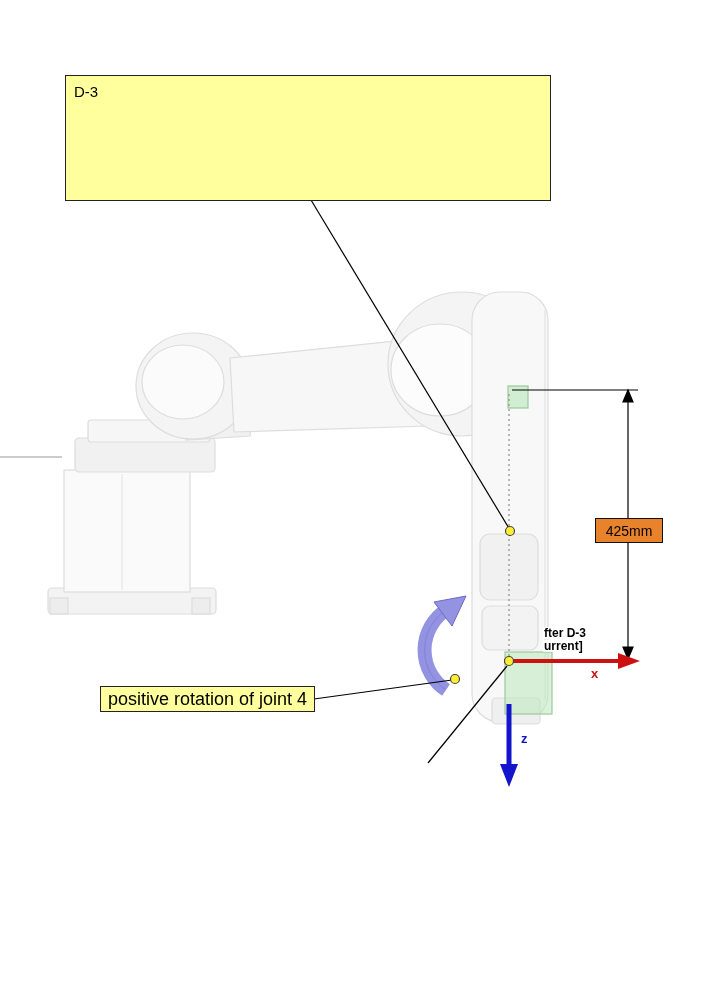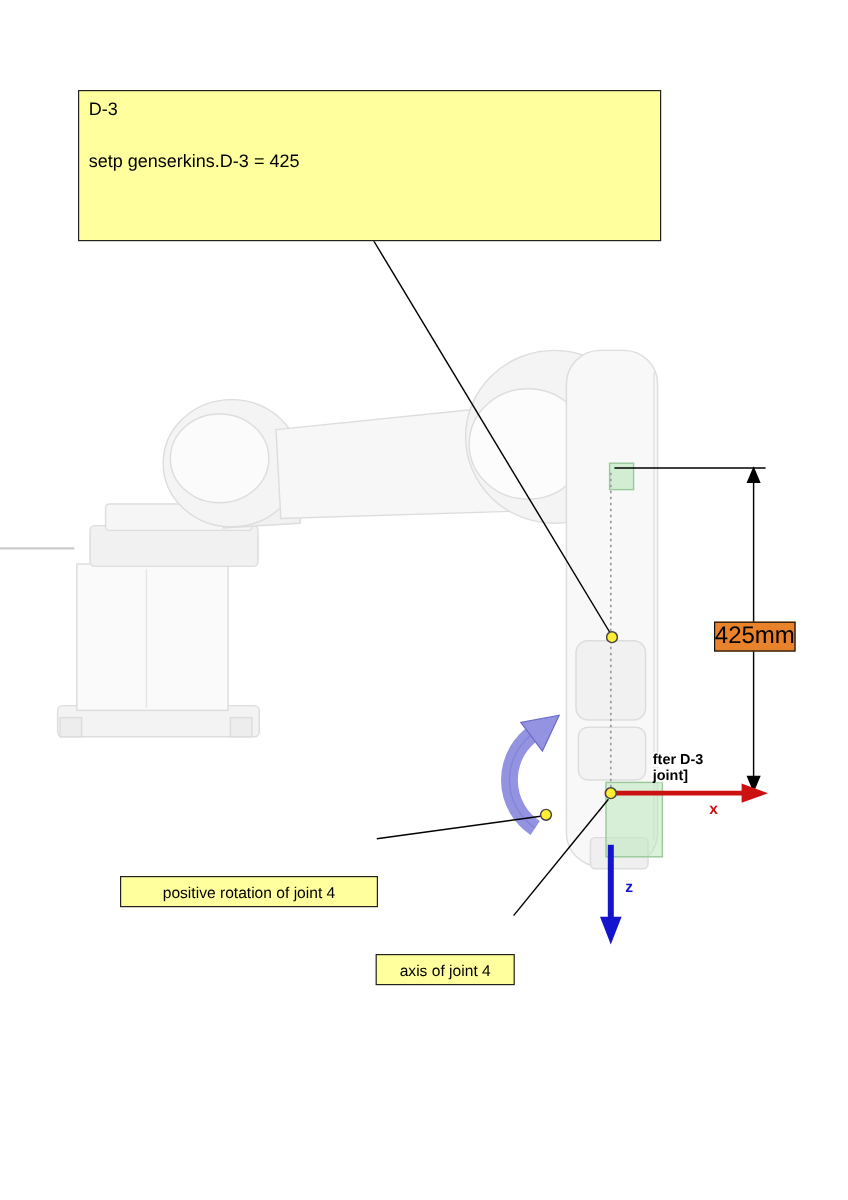--- a/index.html
+++ b/index.html
@@ -6,28 +6,28 @@
   #stage{
     position:relative;width:707px;height:1000px;background:#ffffff;overflow:hidden;
     font-family:"Liberation Sans", sans-serif;color:#000;
   }
   #gfx{position:absolute;left:0;top:0;width:707px;height:1000px;z-index:1;}
   .callout{
     position:absolute;z-index:3;background:#ffff9e;border:1px solid #222;
     font-size:15px;line-height:19px;color:#000;box-sizing:border-box;
   }
   .callout.big{left:65px;top:75px;width:486px;height:126px;padding:6px 8px;}
-  .callout.small{display:flex;align-items:center;justify-content:center;font-size:13px;margin-top:44px;}
+  .callout.small{display:flex;align-items:center;justify-content:center;font-size:18px;}
   #callout-rotation{left:100px;top:686px;width:215px;height:26px;}
   #callout-axis{left:313px;top:751px;width:116px;height:26px;}
   .spacer{height:12px;}
   #dim-label{
     position:absolute;left:595px;top:518px;width:68px;height:25px;z-index:3;
     background:#e8832c;border:1px solid #111;display:flex;align-items:center;justify-content:center;
-    font-size:20px;color:#000;box-sizing:border-box;
+    font-size:14px;color:#000;box-sizing:border-box;
   }
   .frame-label{
     position:absolute;z-index:3;font-size:12px;font-weight:bold;color:#000;
     background:rgba(255,255,255,0.85);line-height:12px;padding:0 1px;
   }
   #frame-after{left:543px;top:627px;}
   #frame-current{left:543px;top:640px;}
   .axis-letter{position:absolute;z-index:3;font-size:13px;font-weight:bold;}
   #x-letter{left:591px;top:666px;color:#cc1111;}
   #z-letter{left:521px;top:731px;color:#1414cc;}
@@ -114,27 +114,25 @@
       <circle cx="510" cy="531" r="4.5"></circle>
       <circle cx="509" cy="661" r="4.5"></circle>
       <circle cx="455" cy="679" r="4.5"></circle>
     </g>
   </svg>
 
   <div class="callout big">
     <div>D-3</div>
     <div class="spacer"></div>
     <div class="spacer"></div>
-    <div>setp genserkins.D-3 = 425</div>
   </div>
 
   <div id="dim-label">425mm</div>
 
   <div id="callout-rotation" class="callout small">positive rotation of joint 4</div>
-  <div id="callout-axis" class="callout small">axis of joint 4</div>
 
   <div id="frame-after" class="frame-label">fter D-3</div>
-  <div id="frame-current" class="frame-label">joint]</div>
+  <div id="frame-current" class="frame-label">urrent]</div>
 
   <div id="x-letter" class="axis-letter">x</div>
   <div id="z-letter" class="axis-letter">z</div>
 
 </div>
 
 </body></html>

